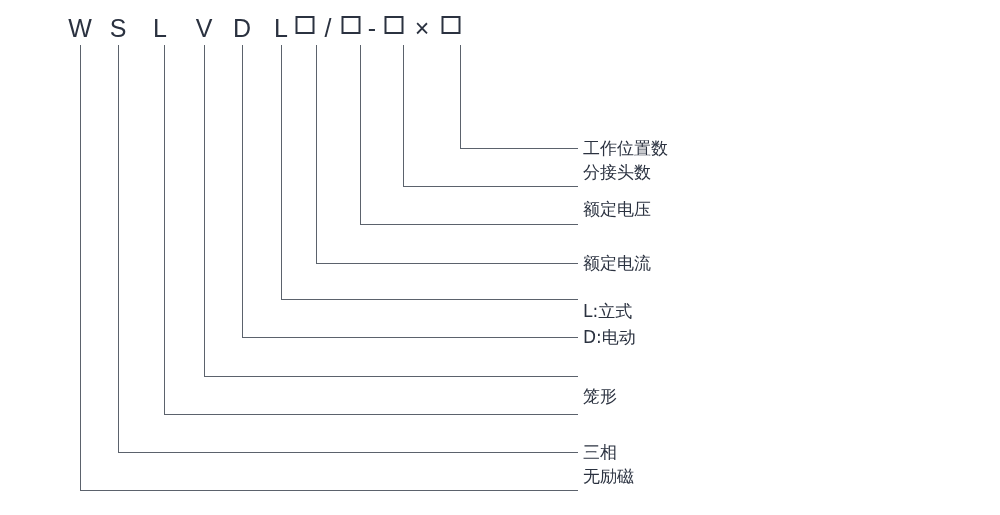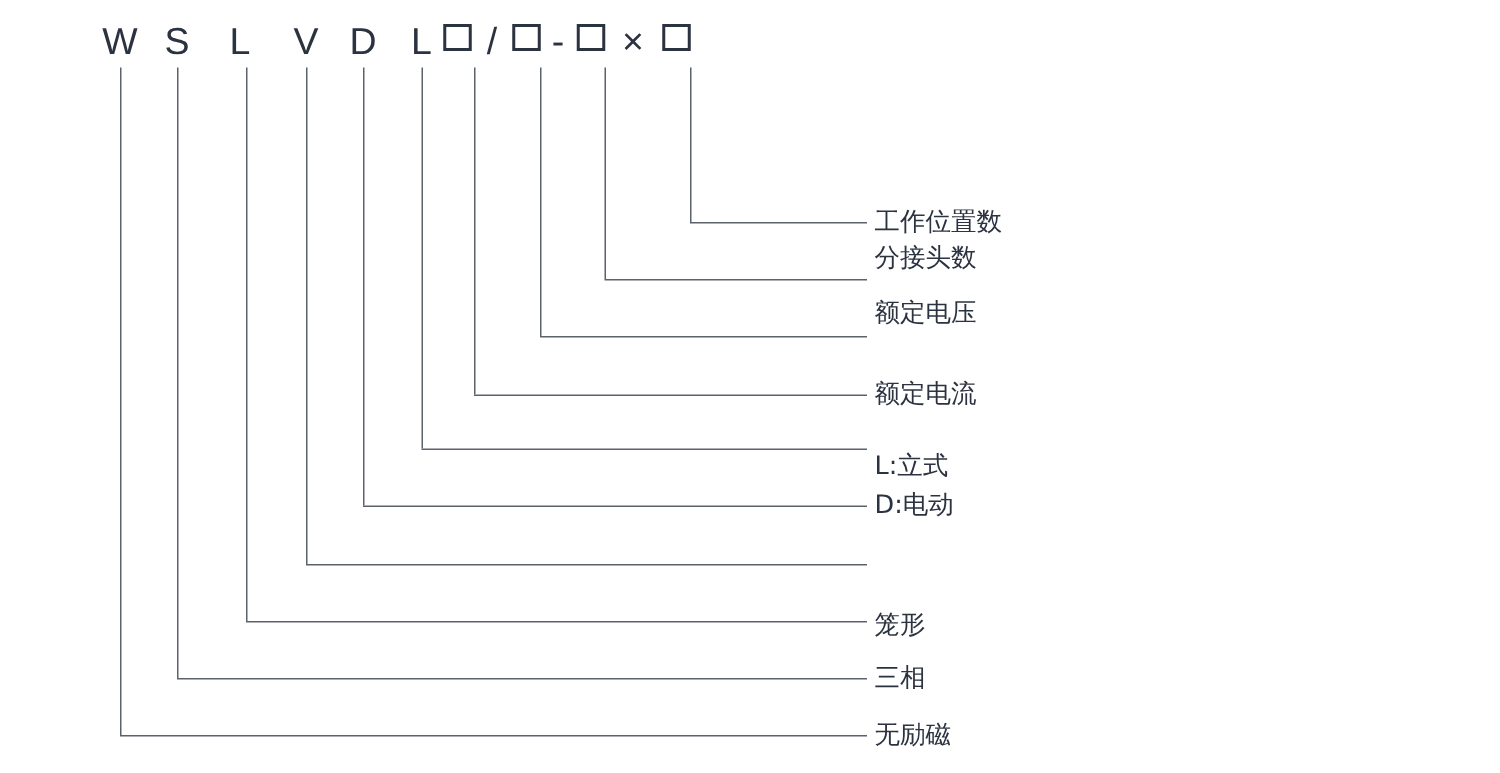--- a/index.html
+++ b/index.html
@@ -123,22 +123,22 @@
       <div class="lead-v" style="left: 281px; top: 45px; height: 254px;"></div>
       <div class="lead-h" style="left: 281px; top: 299px; width: 297px;"></div>
       <div class="lead-label" style="top: 284px; margin-top: 27px;">L:立式</div>
       <div class="lead-v" style="left: 242px; top: 45px; height: 292px;"></div>
       <div class="lead-h" style="left: 242px; top: 337px; width: 336px;"></div>
       <div class="lead-label" style="top: 337px; text-align: center;">D:电动</div>
       <div class="lead-v" style="left: 204px; top: 45px; height: 331px;"></div>
       <div class="lead-h" style="left: 204px; top: 376px; width: 374px;"></div>
       <div class="lead-v" style="left: 164px; top: 45px; height: 369px;"></div>
       <div class="lead-h" style="left: 164px; top: 414px; width: 414px;"></div>
-      <div class="lead-label" style="top: 417px;">笼形</div>
+      <div class="lead-label" style="top: 396px;">笼形</div>
       <div class="lead-v" style="left: 118px; top: 45px; height: 407px;"></div>
       <div class="lead-h" style="left: 118px; top: 452px; width: 460px;"></div>
       <div class="lead-label" style="top: 452px;">三相</div>
       <div class="lead-v" style="left: 80px; top: 45px; height: 445px;"></div>
       <div class="lead-h" style="left: 80px; top: 490px; width: 498px;"></div>
-      <div class="lead-label" style="top: 490px;">无励磁</div>
+      <div class="lead-label" style="top: 476px;">无励磁</div>
     </div>
 
 </div>
 
 </body></html>

